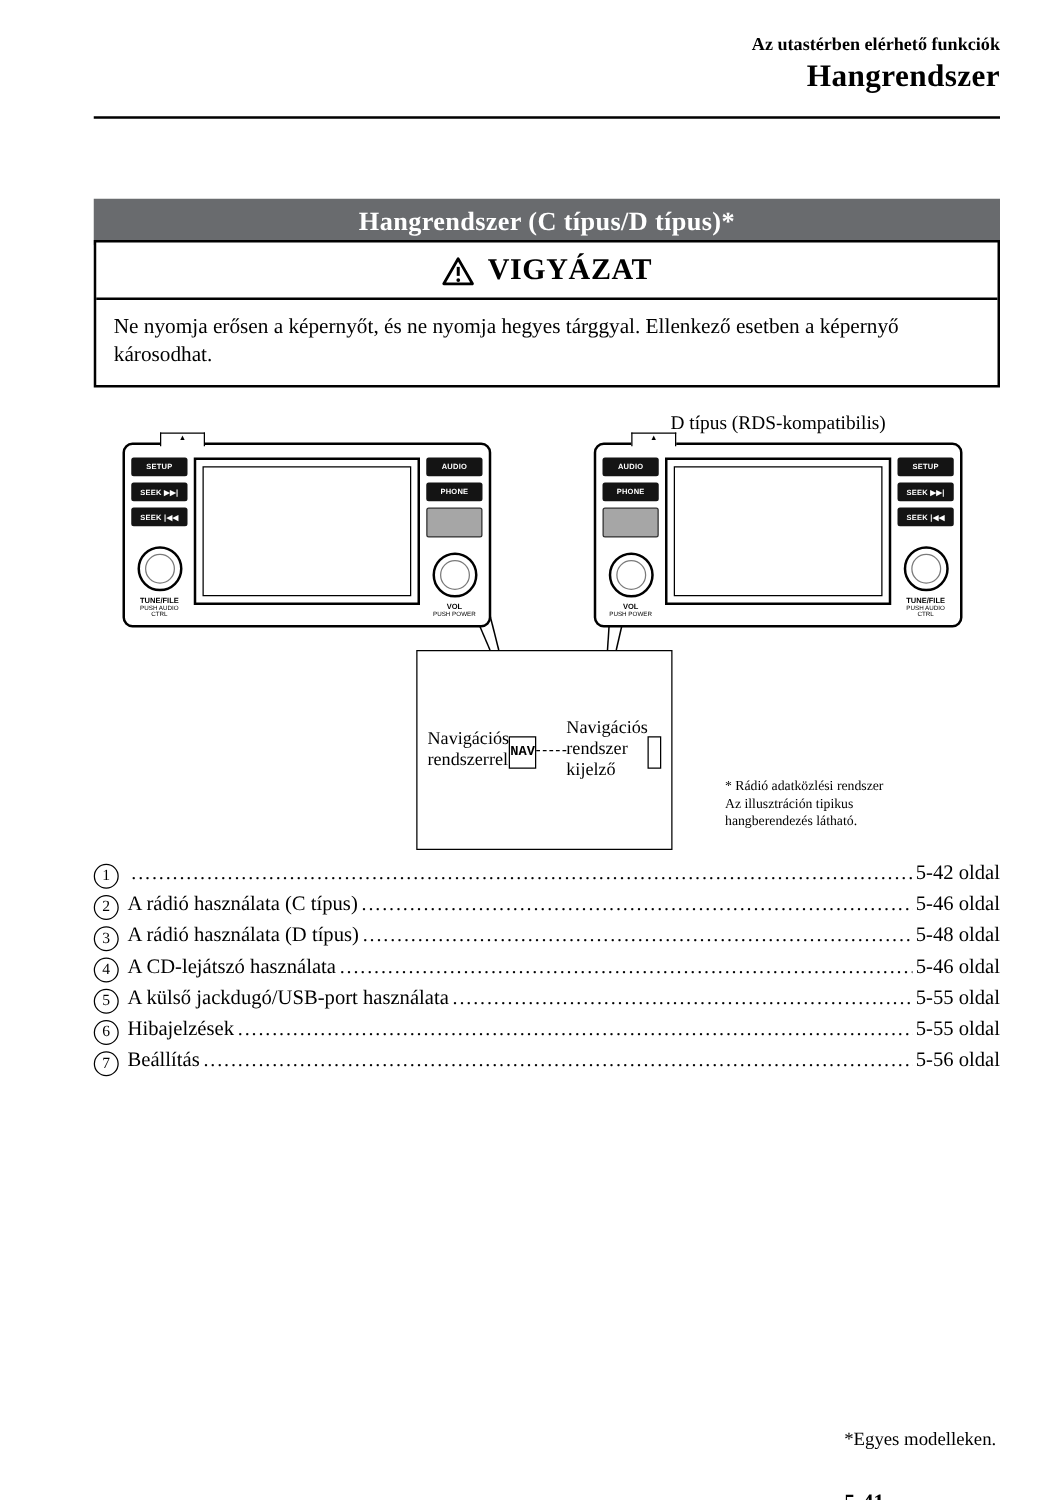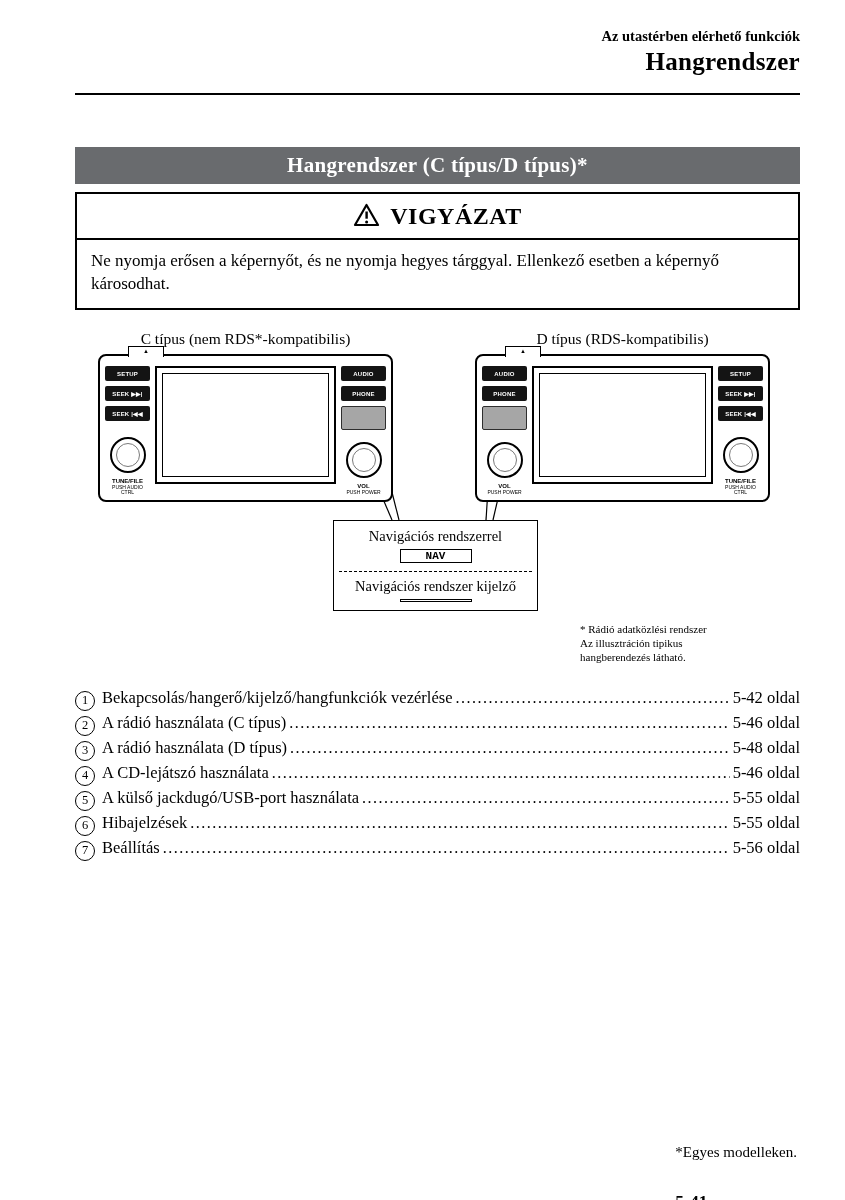--- a/index.html
+++ b/index.html
@@ -7,28 +7,28 @@
          font-family:"Liberation Serif", serif; }
   .page { position:relative; width:845px; height:1200px; background:#fff; overflow:hidden;border-radius:11px; }
 
   
   .header { position:absolute; right:45px; top:28px; text-align:right; }
   .kicker { font-size:14.5px; font-weight:bold; }
   .title  { font-size:25px;  font-weight:bold; margin-top:3px; letter-spacing:0.3px; }
   .header-rule { position:absolute; left:75px; top:93px; width:725px; border-top:2px solid #000; }
 
   
-  .banner { position:absolute; left:75px; top:147px; width:725px; height:37px;
+  .banner { position:absolute; left:75px; top:159px; width:725px; height:37px;
             background:#696b6e; color:#fff; display:flex; align-items:center; justify-content:center;
             font-size:21px; font-weight:bold; letter-spacing:0.3px; }
 
   
   .warnbox { position:absolute; left:75px; top:192px; width:725px; border:2px solid #000;
              box-sizing:border-box; background:#fff; }
-  .warn-head { display:flex; align-items:flex-start; justify-content:center; gap:10px;
+  .warn-head { display:flex; align-items:center; justify-content:center; gap:10px;
                padding:9px 0 8px; border-bottom:2px solid #000; }
   .warn-title { font-size:24px; font-weight:bold; letter-spacing:0.5px; }
   .warn-body { padding:10px 14px 12px; font-size:17px; line-height:1.35; }
 
   
   .diagram { position:absolute; left:75px; top:330px; width:725px; height:358px; }
   .unit-label { position:absolute; top:0; text-align:center; font-size:15.5px; }
   .label-c { left:23px;  width:295px; }
   .label-d { left:400px; width:295px; }
   .pointer-lines { position:absolute; left:0; top:0; }
@@ -51,23 +51,23 @@
   .knob { width:36px; height:36px; flex:none; border:2px solid #000; border-radius:50%;
           margin:0 auto; margin-top:auto; display:flex; align-items:center; justify-content:center;
           box-sizing:border-box; }
   .knob::after { content:""; width:22px; height:22px; border:1px solid #7a7a7a; border-radius:50%; }
   .knob-label { text-align:center; font-family:"Liberation Sans",sans-serif;
                 font-size:5px; line-height:1.15; }
   .knob-label b { display:block; font-size:6px; }
   .screen { flex:1; border:2px solid #000; margin-bottom:12px; padding:5px; box-sizing:border-box; }
   .screen-inner { width:100%; height:100%; border:1px solid #000; box-sizing:border-box; }
 
-  .callout { position:absolute; left:258px; top:190px; width:205px; height:91px;
+  .callout { position:absolute; left:258px; top:190px; width:205px; height:160px;
              border:1.5px solid #000; background:#fff; box-sizing:border-box;
-             display:flex; flex-direction:column; align-items:center; padding:7px 8px 8px; }
+             display:flex; flex-direction:row; align-items:center; padding:7px 8px 8px; }
   .callout-text { font-size:14.5px; }
   .nav-btn { width:72px; height:26px; border:1.5px solid #000; margin-top:4px;
              display:flex; align-items:center; justify-content:center;
              font-family:Liberation Mono, monospace; font-size:11px; font-weight:bold;
              box-sizing:border-box; }
   .callout-dash { width:103%; border-top:1.5px dashed #000; margin:8px 0 6px; }
 
   .footnote { position:absolute; left:505px; top:293px; font-size:11px; line-height:1.25; }
   .footnote span { display:block; }
 
@@ -108,21 +108,20 @@
         <path d="M13.5 2 L25 22 L2 22 Z" fill="none" stroke="#000" stroke-width="2.2" stroke-linejoin="round"></path>
         <rect x="12.4" y="8.5" width="2.4" height="7.2" fill="#000"></rect>
         <circle cx="13.6" cy="19" r="1.5" fill="#000"></circle>
       </svg>
       <span class="warn-title">VIGYÁZAT</span>
     </div>
     <div class="warn-body">Ne nyomja erősen a képernyőt, és ne nyomja hegyes tárggyal. Ellenkező esetben a képernyő károsodhat.</div>
   </div>
 
   <div class="diagram">
-    <div class="unit-label label-c">C típus (nem RDS*-kompatibilis)</div>
     <div class="unit-label label-d">D típus (RDS-kompatibilis)</div>
 
     <svg class="pointer-lines" width="725" height="358" viewBox="0 0 725 358">
       <line x1="278" y1="99" x2="317" y2="190"></line>
       <line x1="301" y1="99" x2="324" y2="190"></line>
       <line x1="417" y1="99" x2="411" y2="190"></line>
       <line x1="439" y1="99" x2="418" y2="190"></line>
     </svg>
 
     <div class="stereo stereo-c">
@@ -194,21 +193,20 @@
     <div class="footnote">
       <span>* Rádió adatközlési rendszer</span>
       <span>Az illusztráción tipikus</span>
       <span>hangberendezés látható.</span>
     </div>
   </div>
 
   <div class="toc">
     <div class="toc-row">
       <span class="toc-num">1</span>
-      <span class="toc-label">Bekapcsolás/hangerő/kijelző/hangfunkciók vezérlése</span>
       <span class="toc-dots"></span>
       <span class="toc-page">5-42 oldal</span>
     </div>
     <div class="toc-row">
       <span class="toc-num">2</span>
       <span class="toc-label">A rádió használata (C típus)</span>
       <span class="toc-dots"></span>
       <span class="toc-page">5-46 oldal</span>
     </div>
     <div class="toc-row">

